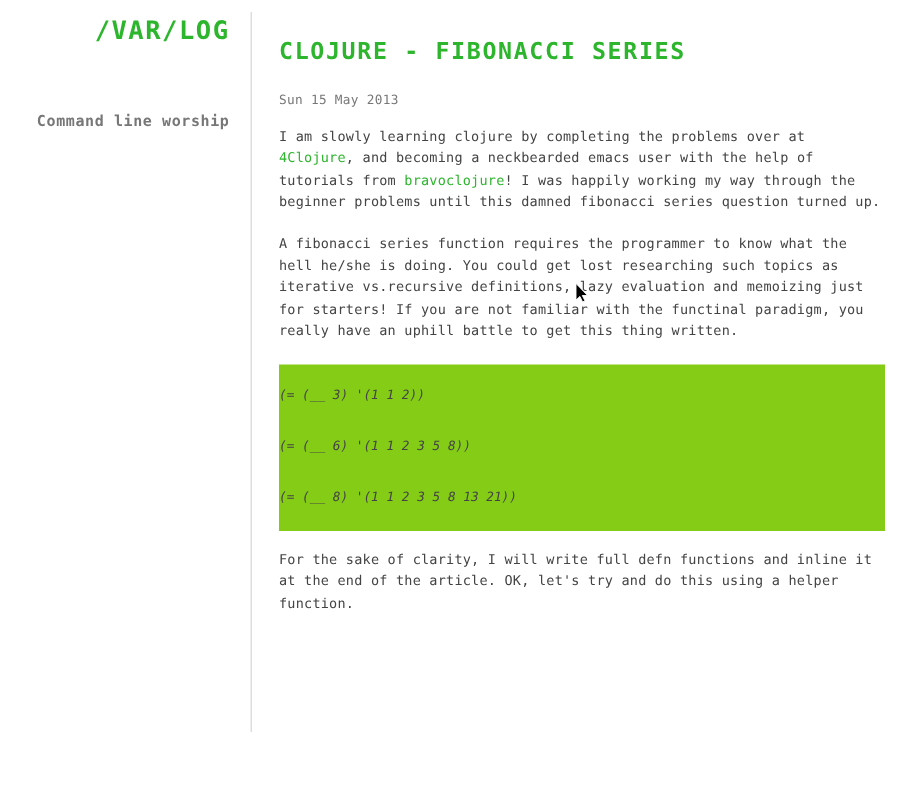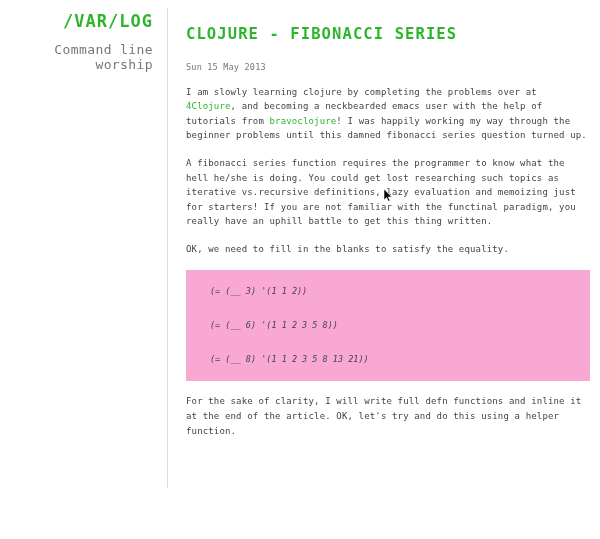--- a/index.html
+++ b/index.html
@@ -38,24 +38,25 @@
     font-size: 17px;
     font-weight: bold;
     color: #2db52d;
     letter-spacing: 1px;
     margin: 0;
     line-height: 1.3;
     padding-top: 2px;
     text-align: right;
   }
   .site-tagline {
-    font-size: 13px;
+    font-size: 10px;
     color: #777777;
-    margin-top: 10px;
+    margin-top: 44px;
     letter-spacing: 0.4px;
+    font-weight: bold;
   }
   
   .content {
     flex: 1 1 auto;
     box-sizing: border-box;
     padding-left: 18px;
     padding-right: 10px;
   }
   h1.post-title {
     font-size: 15.5px;
@@ -79,23 +80,23 @@
     letter-spacing: 0.15px;
   }
   h2.section-title {
     font-size: 11.5px;
     font-weight: bold;
     color: #555555;
     letter-spacing: 1px;
     margin: 24px 0 0 0;
   }
   pre.code-block {
-    background: #f9a8d4;
+    background: #84cc16;
     margin: 14px 0 0 0;
-    padding: 13px 24px;
+    padding: 13px 0;
     font-family: "DejaVu Sans Mono", monospace;
     font-size: 8.5px;
     line-height: 2.0;
     color: #444444;
     white-space: pre;
     overflow: hidden;
     font-style: italic;
   }
   
   .cursor {
@@ -121,21 +122,20 @@
 
     <h1 class="post-title">CLOJURE - FIBONACCI SERIES</h1>
 
     <div class="post-date">Sun 15 May 2013</div>
 
     <p class="body-text"><span>I am slowly learning clojure by completing the problems over at </span><a class="link" href="#">4Clojure</a><span>, and becoming a neckbearded emacs user with the help of tutorials from </span><a class="link" href="#">bravoclojure</a><span>! I was happily working my way through the beginner problems until this damned fibonacci series question turned up.</span></p>
 
     <p class="body-text">A fibonacci series function requires the programmer to know what the hell he/she is doing. You could get lost researching such topics as iterative vs.recursive definitions, lazy evaluation and memoizing just for starters! If you are not familiar with the functinal paradigm, you really have an uphill battle to get this thing written.</p>
 
 
-    <p class="body-text">OK, we need to fill in the blanks to satisfy the equality.</p>
 
     <pre class="code-block">(= (__ 3) '(1 1 2))
 
 (= (__ 6) '(1 1 2 3 5 8))
 
 (= (__ 8) '(1 1 2 3 5 8 13 21))</pre>
 
 
 
     <p class="body-text">For the sake of clarity, I will write full defn functions and inline it at the end of the article. OK, let's try and do this using a helper function.</p>

